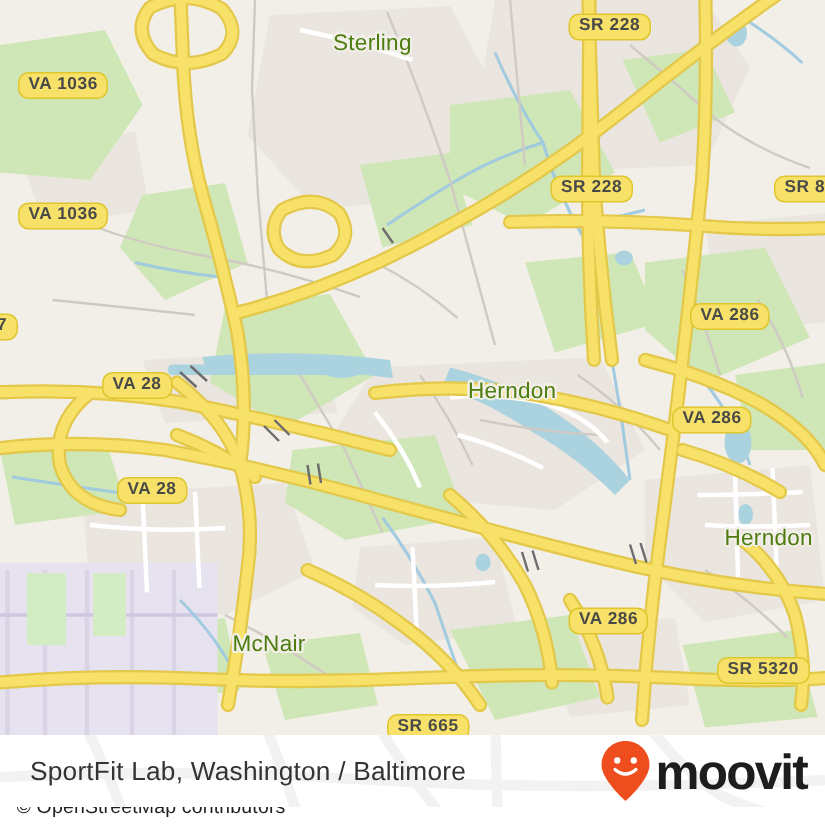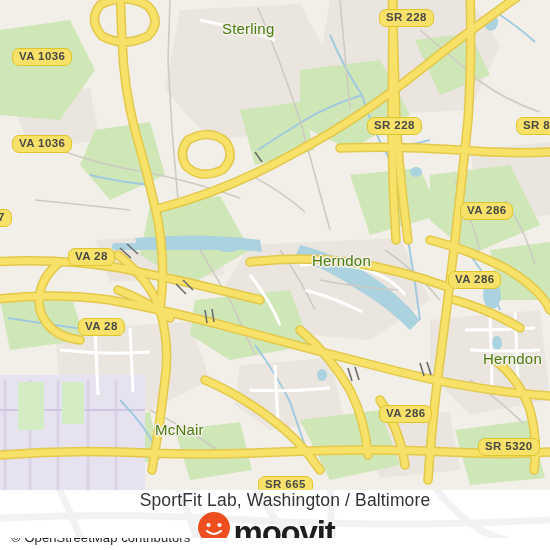--- a/index.html
+++ b/index.html
@@ -83,32 +83,31 @@
     font-family:"Liberation Sans", sans-serif;
     font-size:13px;color:#1f1f1f;padding-left:11px;letter-spacing:.1px;
   }
 
   
   #footer{
     position:absolute;left:0;top:490px;width:550px;height:48px;
     background:#ffffff;
     display:flex;align-items:center;justify-content:space-between;
     overflow:hidden;
-    flex-direction:column;
   }
   #footer-watermark{
     position:absolute;left:0;top:0;width:550px;height:60px;opacity:.55;
   }
   #footer-title{
     position:relative;
     font-family:"Liberation Sans", sans-serif;
     font-size:17.5px;color:#333;padding-left:20px;letter-spacing:.15px;
   }
   #brand{
-    position:relative;display:flex;align-items:center;padding-right:20px;gap:2px;
+    position:relative;display:flex;align-items:center;padding-right:12px;gap:2px;
   }
   #brand-word{
     font-family:"Liberation Sans", sans-serif;
     font-size:33px;font-weight:bold;color:#1d1d1d;letter-spacing:-1.2px;line-height:1;
   }
 </style>
 </head>
 <body>
 
 <div id="app">

